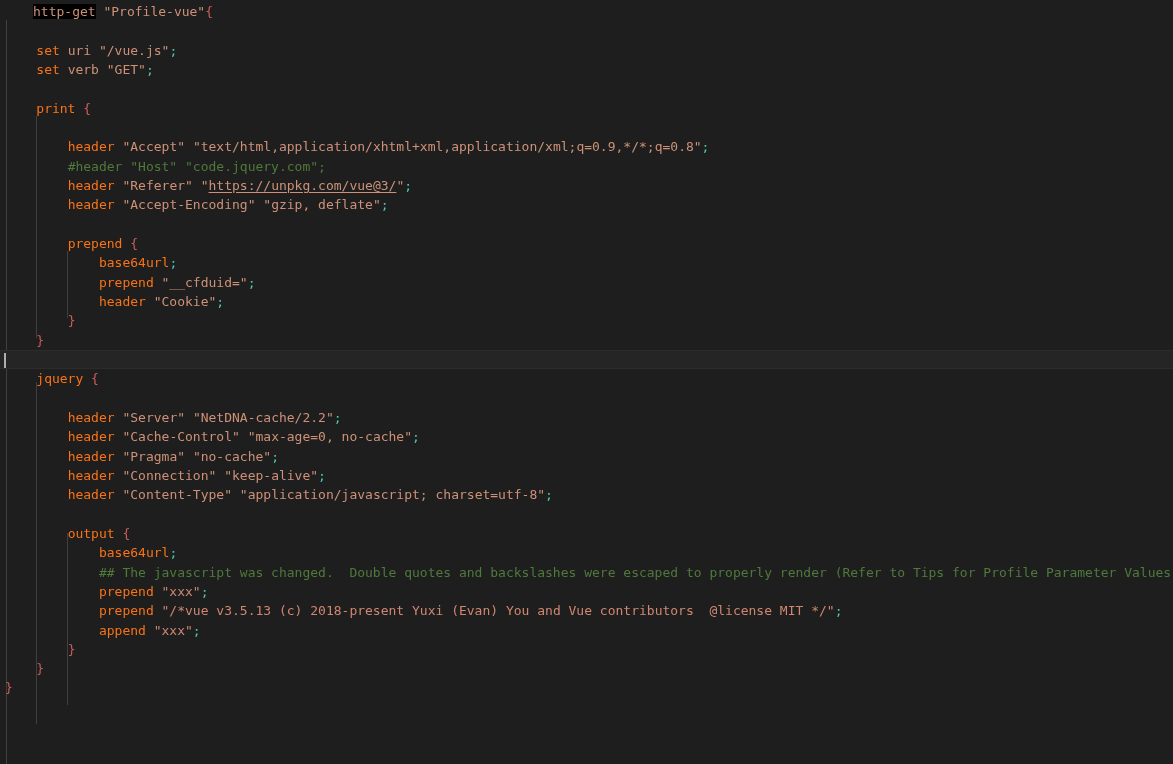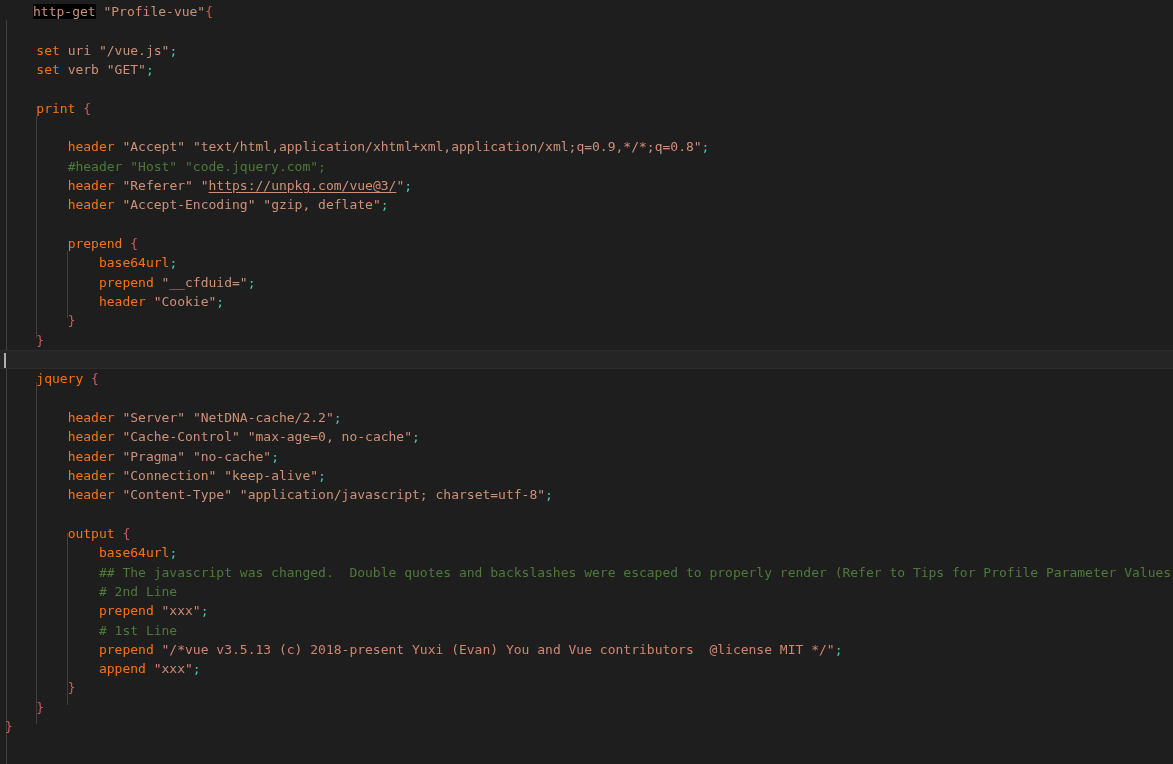--- a/index.html
+++ b/index.html
@@ -152,25 +152,23 @@
 
     <div class="line"><span class="txt"> </span></div>
 
     <div class="line"><span class="txt">        <span class="kw">output</span> <span class="brace">{</span></span></div>
 
 
     <div class="line"><span class="txt">            <span class="kw">base64url</span><span class="punct">;</span></span></div>
 
     <div class="line"><span class="txt">            <span class="cmt">## The javascript was changed.  Double quotes and backslashes were escaped to properly render (Refer to Tips for Profile Parameter Values)</span></span></div>
 
-    <div class="line"><span class="txt">            <span class="cmt"># 2nd Line</span></span></div>
 
     <div class="line"><span class="txt">            <span class="kw">prepend</span> <span class="str2">"xxx"</span><span class="punct">;</span></span></div>
 
-    <div class="line"><span class="txt">            <span class="cmt"># 1st Line</span></span></div>
 
     <div class="line"><span class="txt">            <span class="kw">prepend</span> <span class="str2">"/*vue v3.5.13 (c) 2018-present Yuxi (Evan) You and Vue contributors  @license MIT */"</span><span class="punct">;</span></span></div>
 
     <div class="line"><span class="txt">            <span class="kw">append</span> <span class="str2">"xxx"</span><span class="punct">;</span></span></div>
 
 
     <div class="line"><span class="txt">        <span class="brace">}</span></span></div>
 
     <div class="line"><span class="txt">    <span class="brace">}</span></span></div>
 

